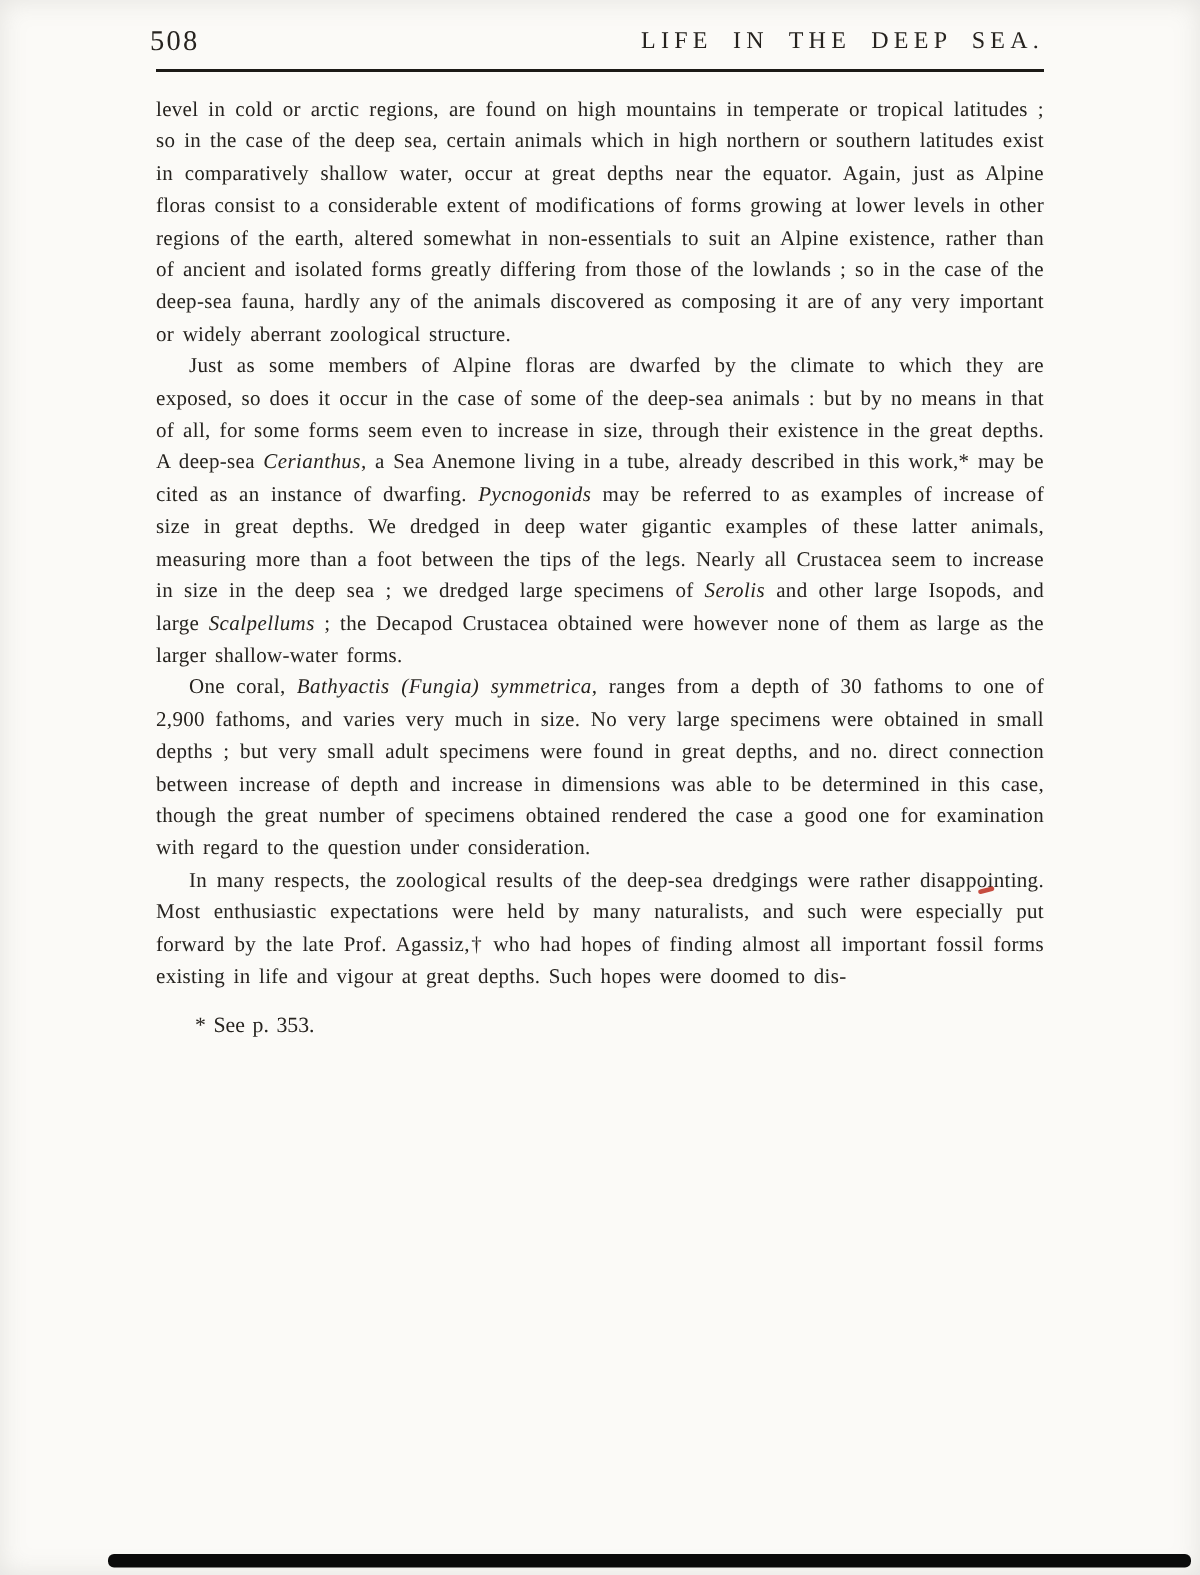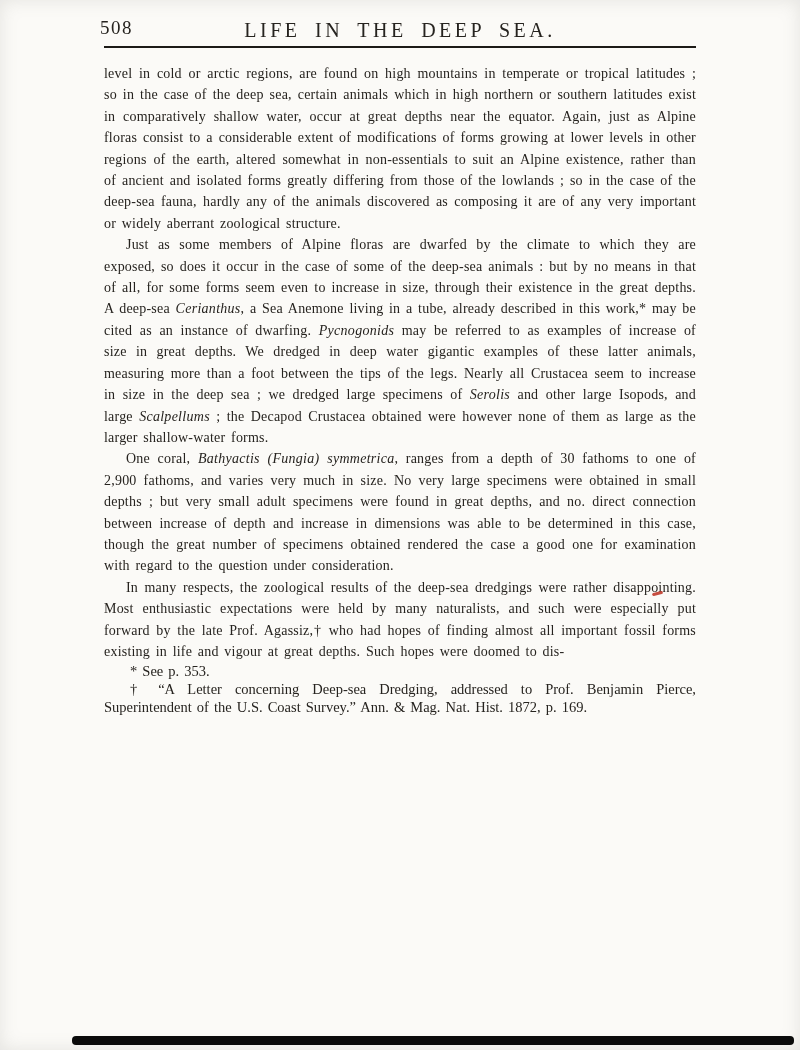--- a/index.html
+++ b/index.html
@@ -23,41 +23,41 @@
     top: 16px;
     width: 592px;
   }
   .running-head { position: relative; height: 26px; }
   .pagenum {
     position: absolute; left: -4px; top: 1px;
     font-size: 19px; letter-spacing: 1.5px;
   }
   .head-title {
     display: block;
-    text-align: center;
-    font-size: 20px;
+    text-align: right;
+    font-size: 16px;
     letter-spacing: 3.5px;
     padding-top: 3px;
     word-spacing: 6px;
   }
   .head-rule {
     border-top: 2px solid var(--rule, #1c1a17);
     margin-top: 4px;
     margin-bottom: 15px;
   }
   .body-text p {
     font-size: 14px;
     line-height: 21.4px;
     text-align: justify;
     word-spacing: 0.14em;
     letter-spacing: 0.015em;
   }
   .body-text p.indent { text-indent: 22px; }
   .body-text i { letter-spacing: 0.02em; }
-  .footnotes { }
+  .footnotes { margin-top: 13px; }
   .footnotes p {
     font-size: 14.5px;
     line-height: 18px;
     text-align: justify;
     text-indent: 26px;
     word-spacing: 0.1em;
   }
   .pen-mark {
     position: absolute;
     left: 652px; top: 592px;
@@ -90,20 +90,19 @@
 
     <main class="body-text" id="paragraphs">
         <p><span>level in cold or arctic regions, are found on high mountains in temperate or tropical latitudes ; so in the case of the deep sea, certain animals which in high northern or southern latitudes exist in comparatively shallow water, occur at great depths near the equator.  Again, just as Alpine floras consist to a considerable extent of modifications of forms growing at lower levels in other regions of the earth, altered somewhat in non-essentials to suit an Alpine existence, rather than of ancient and isolated forms greatly differing from those of the lowlands ; so in the case of the deep-sea fauna, hardly any of the animals discovered as composing it are of any very important or widely aberrant zoological structure.</span></p>
         <p class="indent"><span>Just as some members of Alpine floras are dwarfed by the climate to which they are exposed, so does it occur in the case of some of the deep-sea animals : but by no means in that of all, for some forms seem even to increase in size, through their existence in the great depths.  A deep-sea </span><i>Cerianthus</i><span>, a Sea Anemone living in a tube, already described in this work,* may be cited as an instance of dwarfing.  </span><i>Pycnogonids</i><span> may be referred to as examples of increase of size in great depths.  We dredged in deep water gigantic examples of these latter animals, measuring more than a foot between the tips of the legs.  Nearly all Crustacea seem to increase in size in the deep sea ; we dredged large specimens of </span><i>Serolis</i><span> and other large Isopods, and large </span><i>Scalpellums</i><span> ; the Decapod Crustacea obtained were however none of them as large as the larger shallow-water forms.</span></p>
         <p class="indent"><span>One coral, </span><i>Bathyactis (Fungia) symmetrica</i><span>, ranges from a depth of 30 fathoms to one of 2,900 fathoms, and varies very much in size.  No very large specimens were obtained in small depths ; but very small adult specimens were found in great depths, and no. direct connection between increase of depth and increase in dimensions was able to be determined in this case, though the great number of specimens obtained rendered the case a good one for examination with regard to the question under consideration.</span></p>
         <p class="indent"><span>In many respects, the zoological results of the deep-sea dredgings were rather disappointing.  Most enthusiastic expectations were held by many naturalists, and such were especially put forward by the late Prof. Agassiz,† who had hopes of finding almost all important fossil forms existing in life and vigour at great depths.  Such hopes were doomed to dis-</span></p>
       </main>
 
     <section class="footnotes" id="footnotes">
         <p class="indent"><span>* See p. 353.</span></p>
-        <p class="indent"><span>† “A Letter concerning Deep-sea Dredging, addressed to Prof. Benjamin Pierce, Superintendent of the U.S. Coast Survey.”  Ann. &amp; Mag. Nat. Hist. 1872, p. 169.</span></p>
       </section>
 
   </div>
 
   <div class="pen-mark"></div>
   <div class="scan-bar"></div>
 </div>
 
 </body></html>

